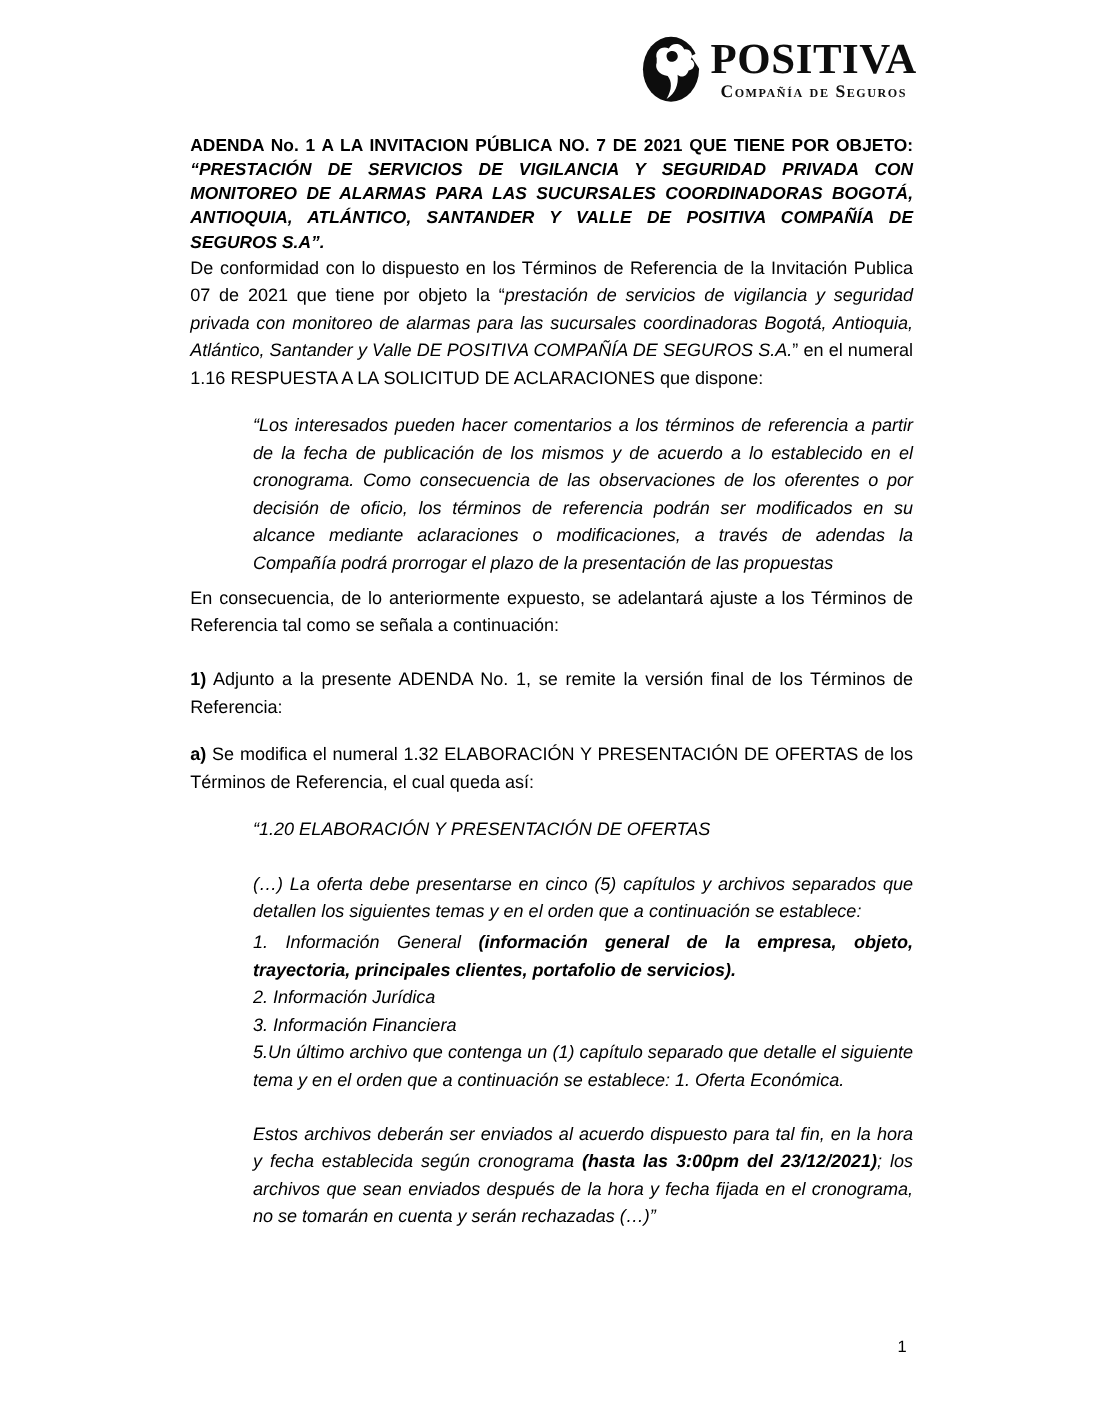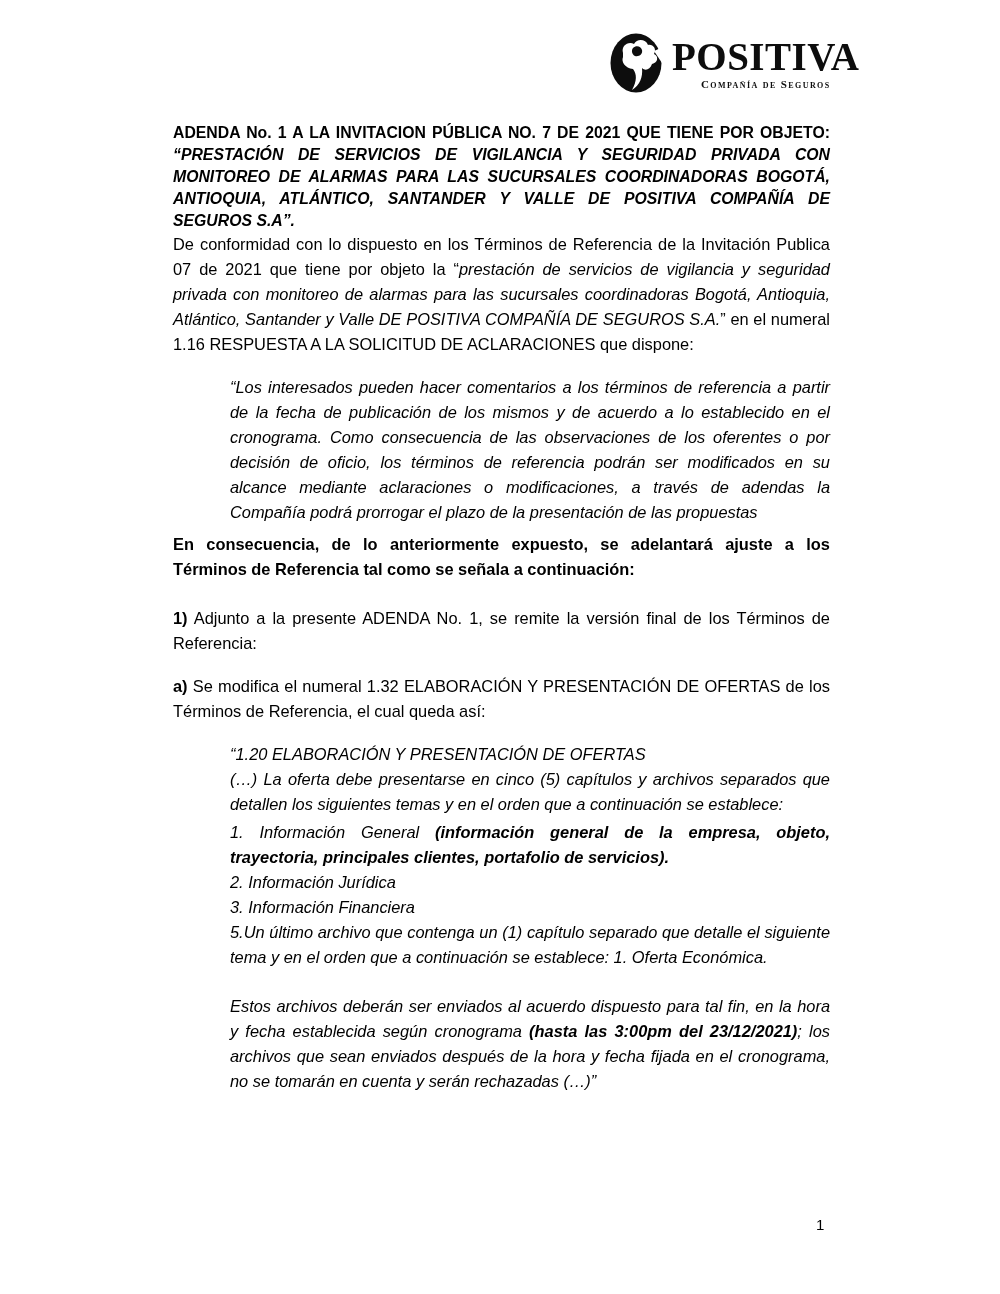--- a/index.html
+++ b/index.html
@@ -12,37 +12,37 @@
   .page {
     position: relative;
     width: 1000px; height: 1294px;
     background: #ffffff;
     overflow: hidden;
   }
 
   
   .logo {
     position: absolute;
-    top: 32px; left: 609px;
+    top: 32px; left: 583px;
     display: flex; align-items: center; gap: 9px;
   }
   .logo-text { display: flex; flex-direction: column; align-items: center; }
   .logo-name {
     font-family: "Liberation Serif", serif;
     font-weight: 700;
     font-size: 39px;
     line-height: 1;
     letter-spacing: 0.5px;
     color: #0d0d0d;
   }
   .logo-tagline {
     font-family: "Liberation Serif", serif;
     font-variant: small-caps;
     font-weight: 600;
-    font-size: 11px;
+    font-size: 16px;
     letter-spacing: 1.4px;
     line-height: 1;
     margin-top: 3px;
     color: #0d0d0d;
   }
 
   
   .content {
     position: absolute;
     left: 173px; top: 122px;
@@ -55,26 +55,26 @@
   .title {
     font-weight: bold;
     font-size: 15.8px;
     line-height: 22px;
   }
   .it  { font-style: italic; }
   .b   { font-weight: bold; }
   .bi  { font-weight: bold; font-style: italic; }
   .quote { padding-left: 57px; font-style: italic; }
 
-  .mt7  { margin-top: 7px; font-weight: bold; }
+  .mt7  { margin-top: 7px; }
   .mt11 { margin-top: 3px; }
   .mt12 { margin-top: 12px; }
   .mt13 { margin-top: 24px; }
   .mt14 { margin-top: 18px; }
-  .mt25 { }
+  .mt25 { margin-top: 25px; }
 
   
   .page-number {
     position: absolute;
     left: 816px; top: 1215px;
     font-size: 15px;
     line-height: 20px;
   }
 </style>
 </head>

